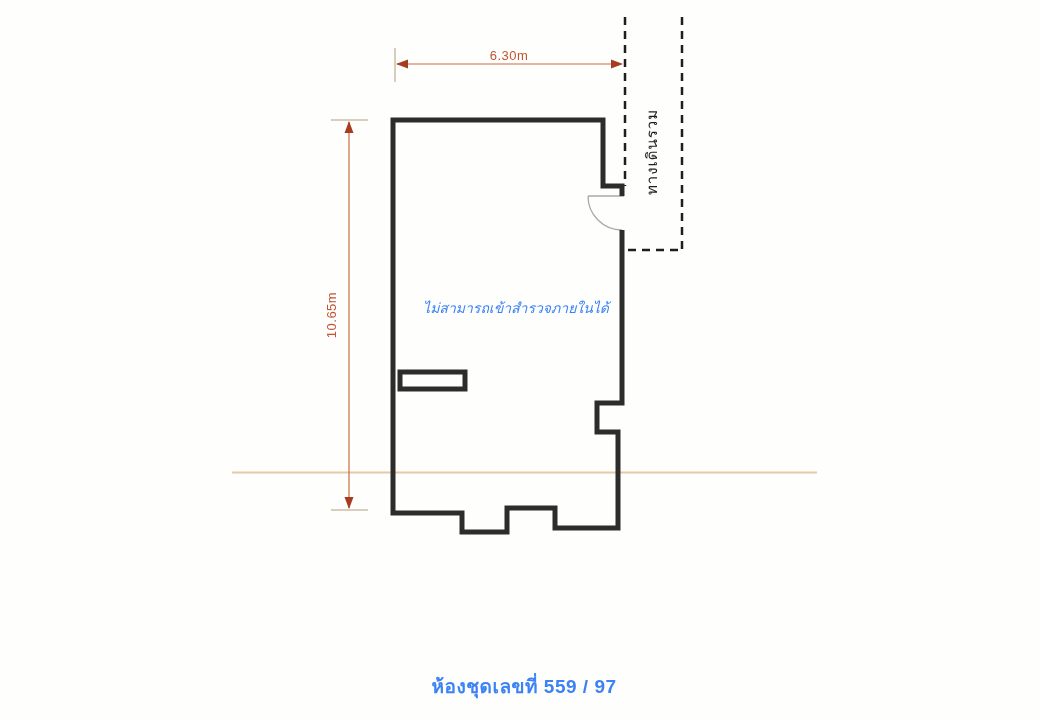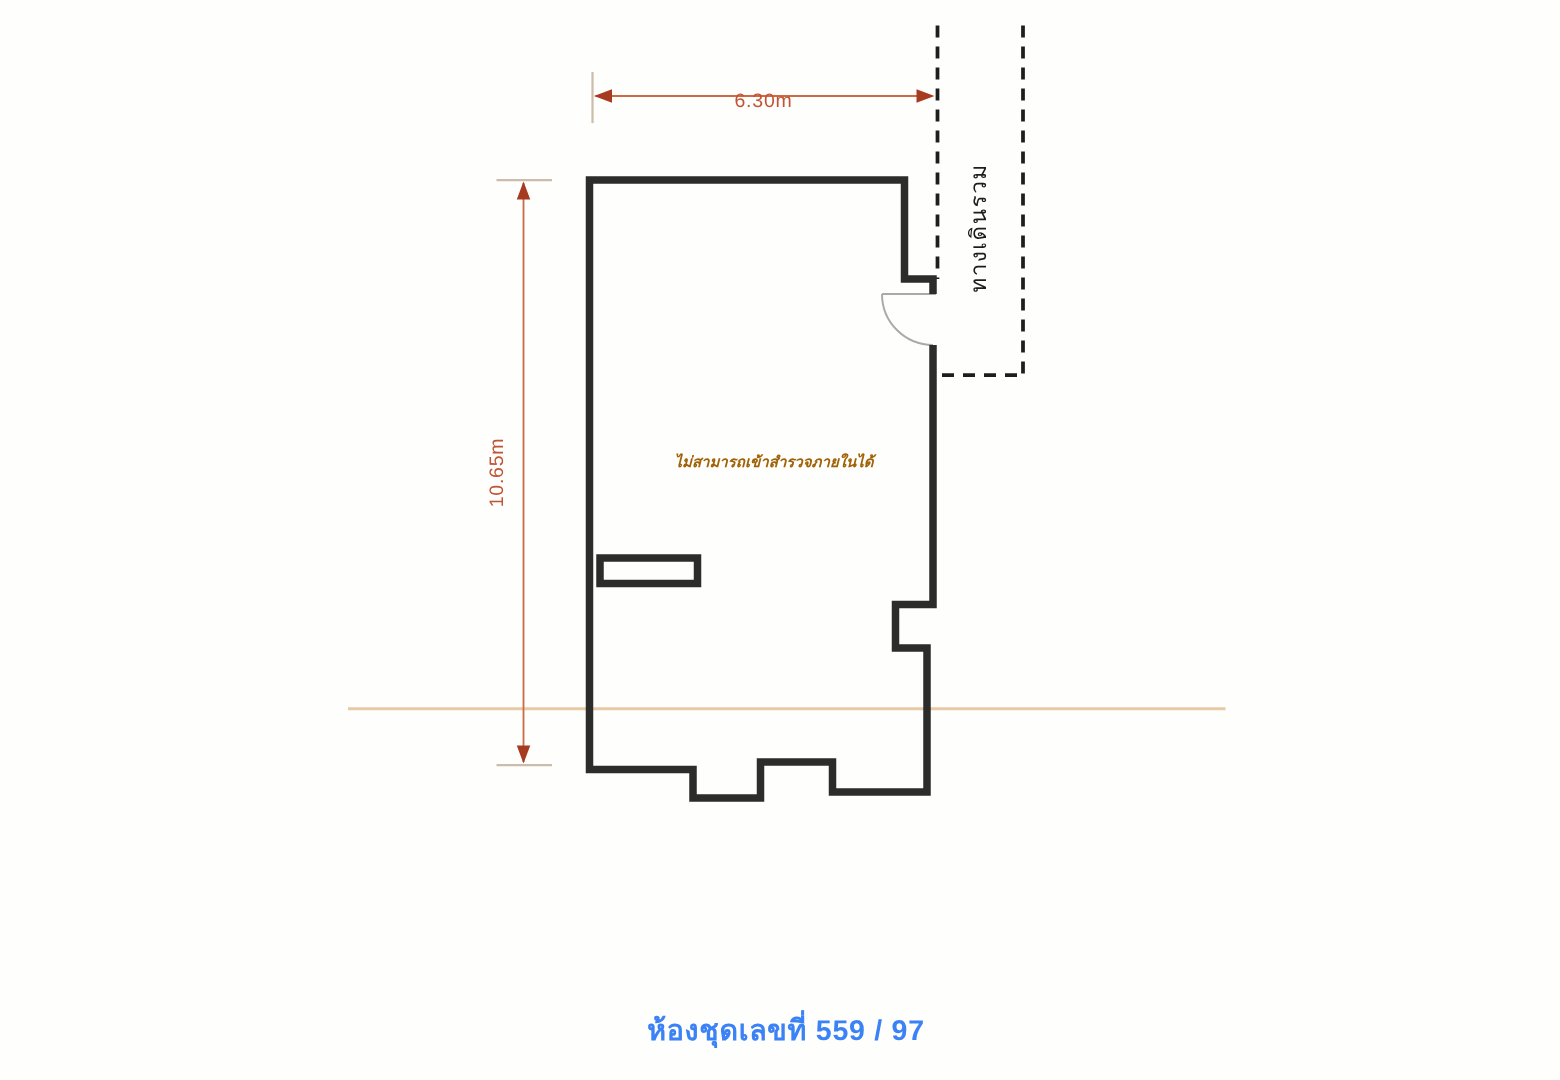--- a/index.html
+++ b/index.html
@@ -19,24 +19,24 @@
   }
   .dim-label.vertical { transform: translate(-50%, -50%) rotate(-90deg); }
   .corridor-label {
     font-size: 15px;
     color: #1c1c1a;
     transform: translate(-50%, -50%) rotate(-90deg);
     letter-spacing: 1px;
   }
   .note-label {
     font-family: "Liberation Serif", "DejaVu Serif", serif;
-    font-size: 10px;
-    font-weight: bold;
+    font-size: 14px;
+    font-weight: normal;
     font-style: italic;
-    color: #a16207;
+    color: #3b82f6;
   }
   .caption-label {
     font-size: 19px;
     font-weight: bold;
     color: #3b82f6;
     letter-spacing: 0.5px;
   }
 </style>
 </head>
 <body>
@@ -73,21 +73,21 @@
 
     <path d="M 622 230
              L 622 403 L 597 403 L 597 432 L 618 432
              L 618 528 L 555 528 L 555 508 L 507 508
              L 507 532 L 462 532 L 462 513 L 393 513
              L 393 120 L 603 120 L 603 186 L 622 186 L 622 196" fill="none" stroke-width="5" stroke-linejoin="miter" stroke-linecap="butt" stroke="#2c2c2a"></path>
 
     <rect x="400" y="372" width="65" height="17" fill="none" stroke-width="5" stroke="#2c2c2a"></rect>
   </svg>
 
-  <div class="lbl dim-label" style="left:509px; top:55px;margin-top:12px;">6.30m</div>
+  <div class="lbl dim-label" style="left:509px; top:55px;">6.30m</div>
 
   <div class="lbl dim-label vertical" style="left:331px; top:315px;">10.65m</div>
 
   <div class="lbl corridor-label" style="left:652px; top:152px;">ทางเดินรวม</div>
 
   <div class="lbl note-label" style="left:516px; top:308px;">ไม่สามารถเข้าสำรวจภายในได้</div>
 
   <div class="lbl caption-label" style="left:524px; top:686px;">ห้องชุดเลขที่ 559 / 97</div>
 
 </div>

